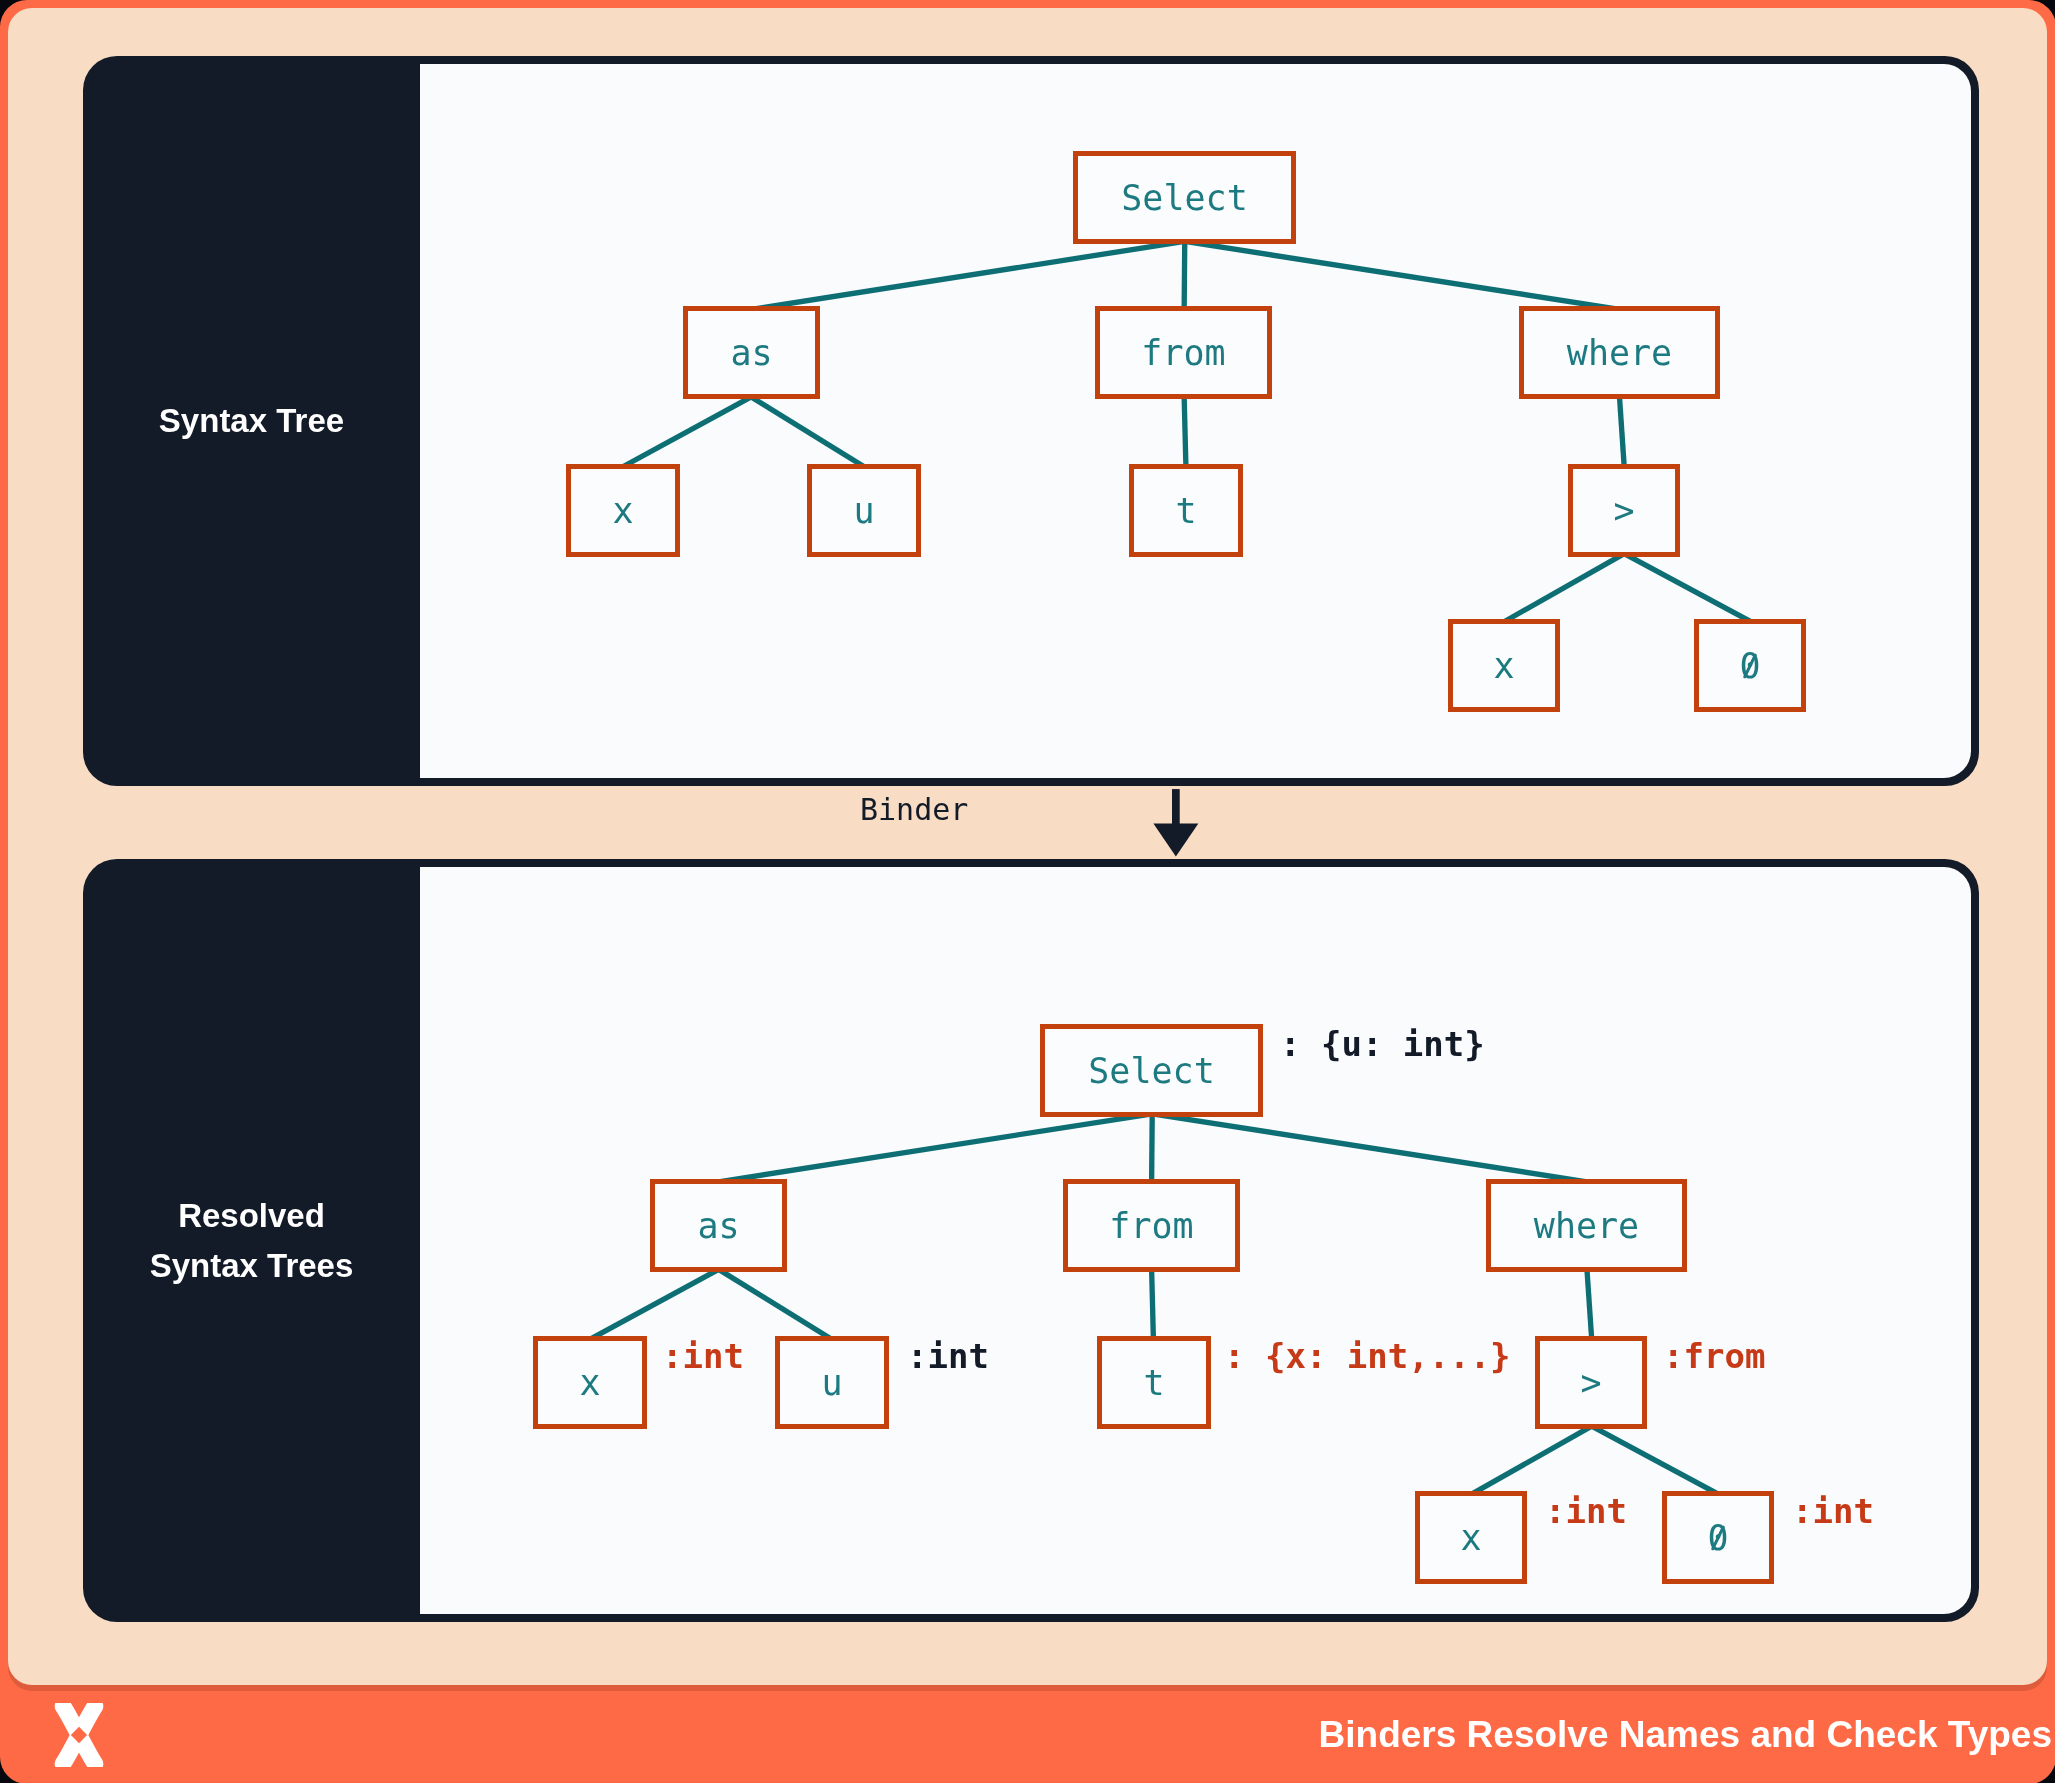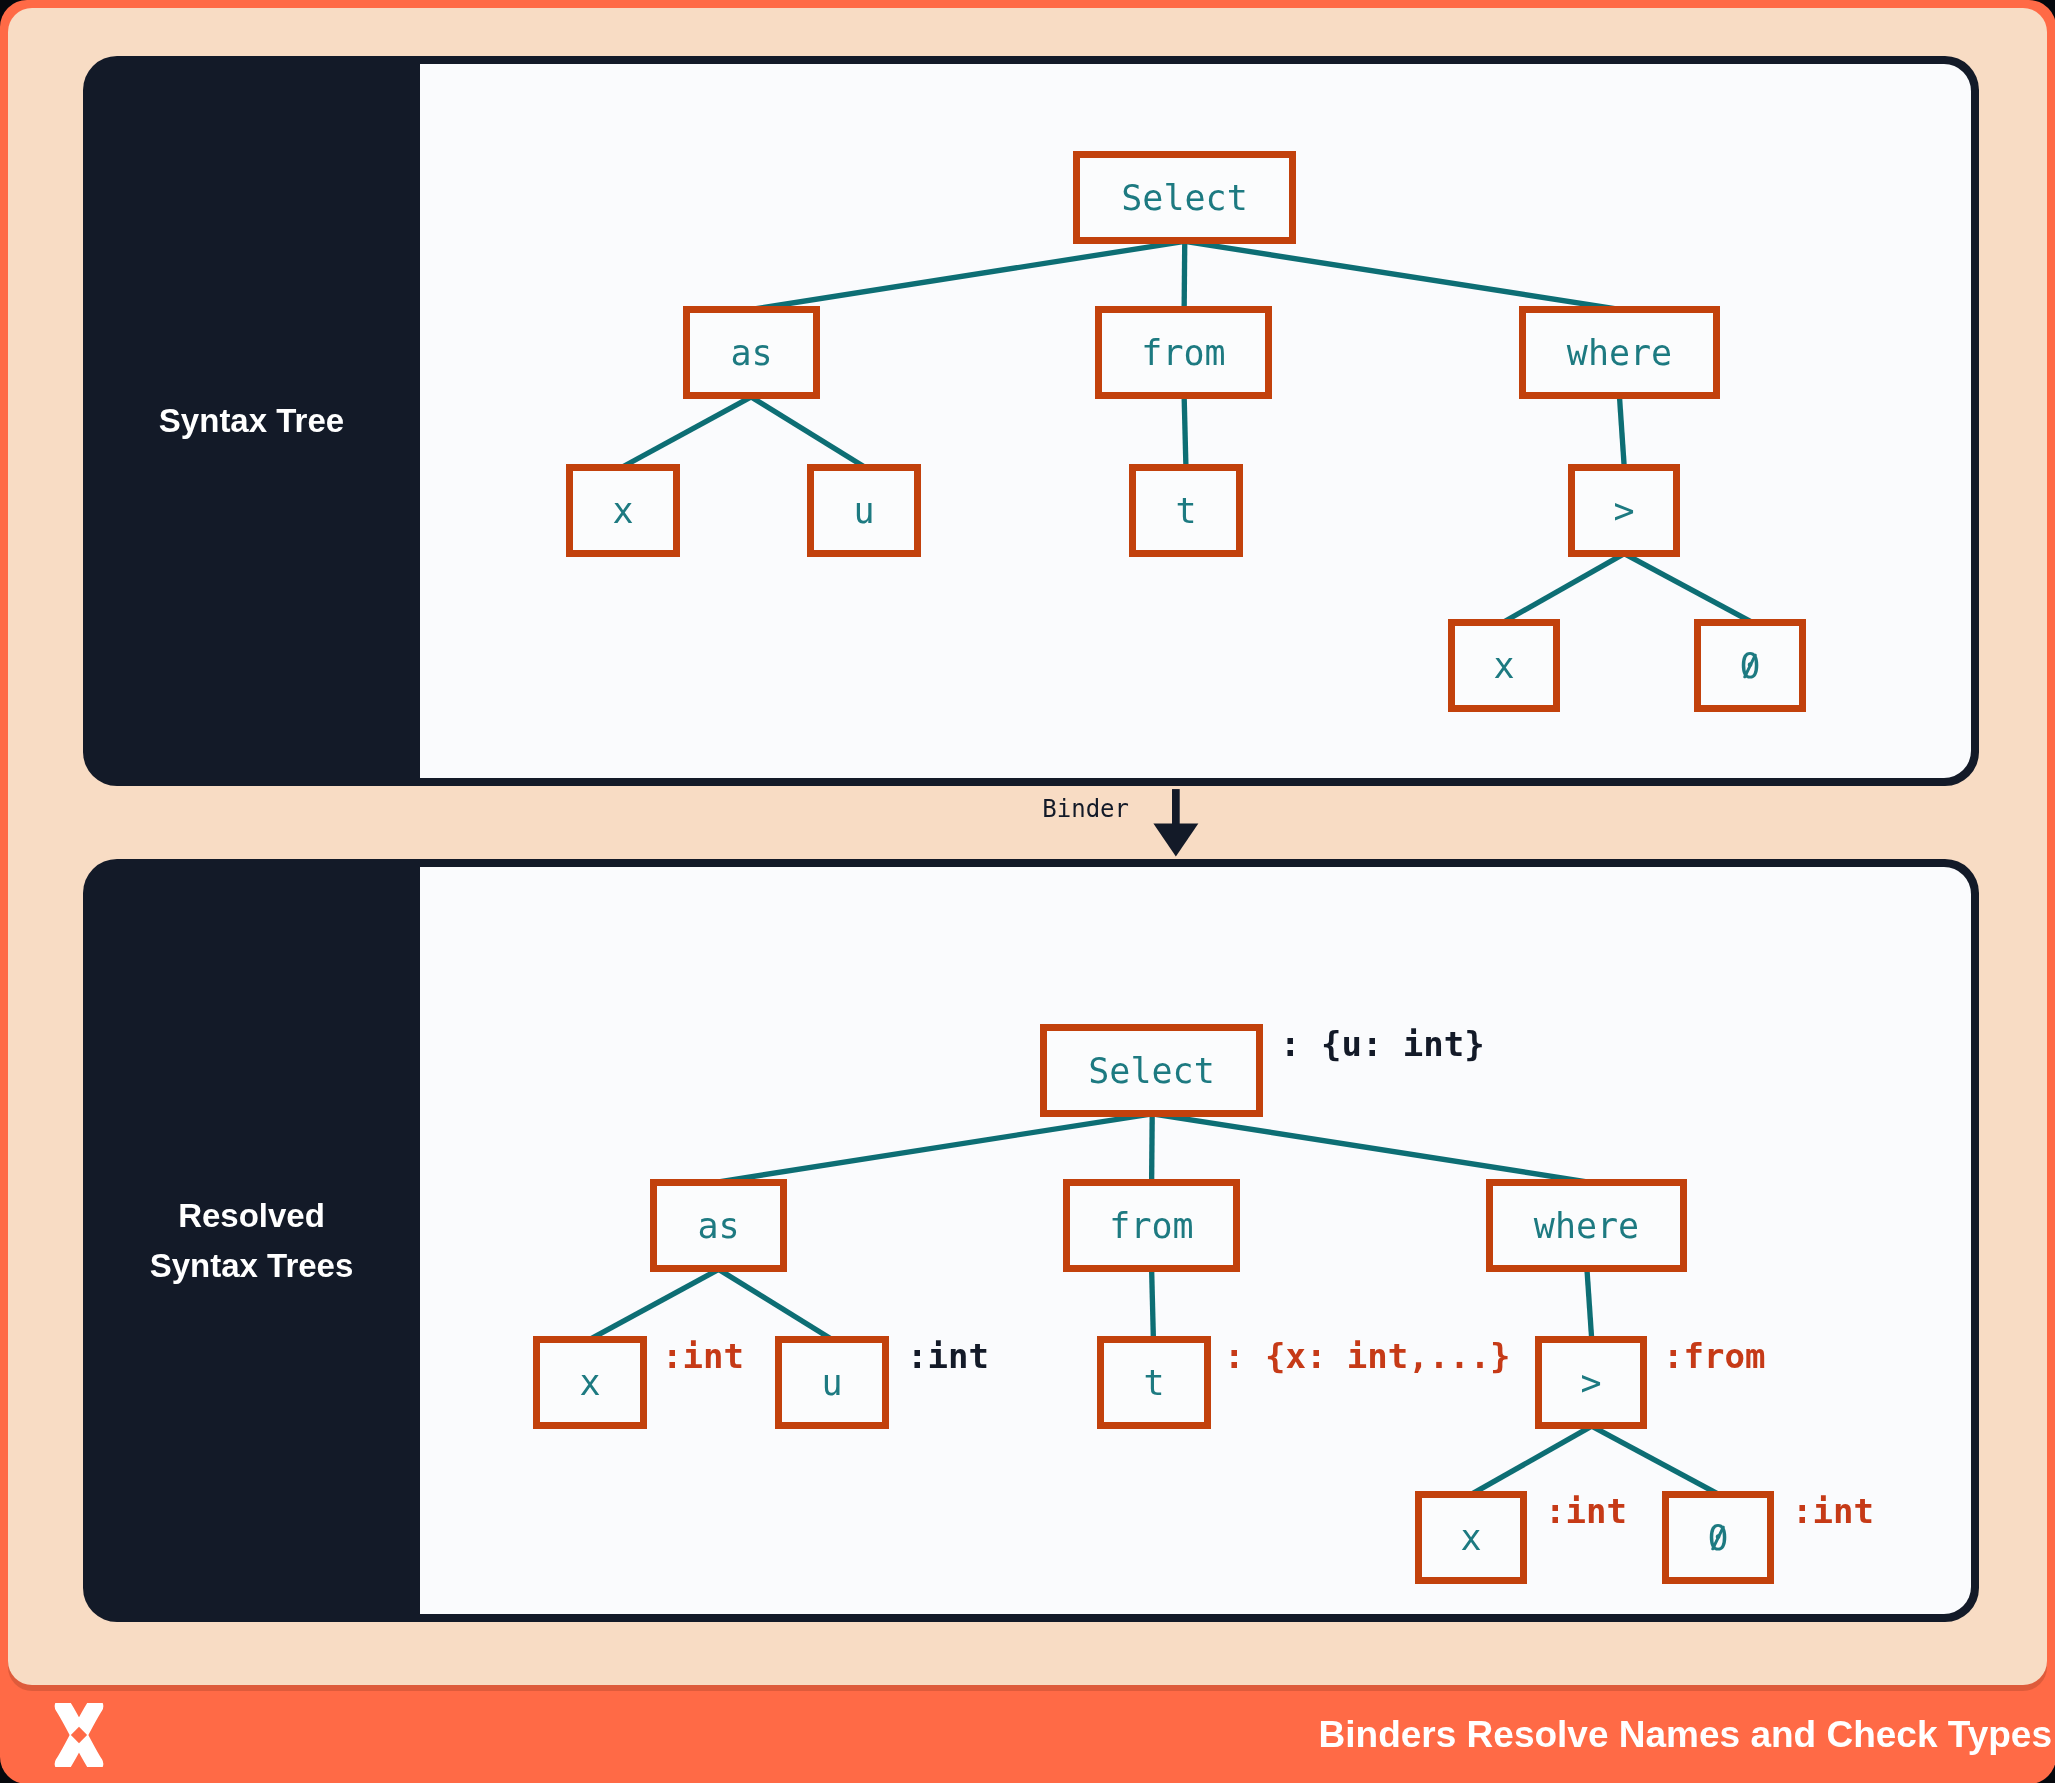--- a/index.html
+++ b/index.html
@@ -24,34 +24,34 @@
     position:absolute;left:0;top:0;width:337px;height:100%;
     display:flex;flex-direction:column;align-items:center;justify-content:center;
     color:#ffffff;font-family:"Liberation Sans","DejaVu Sans",sans-serif;
     font-weight:bold;font-size:33px;line-height:50px;text-align:center;
   }
   svg.wires{position:absolute;left:0;top:0;z-index:2;}
   .edge{stroke:#0d6e74;stroke-width:9;}
   .arrow-line{stroke:#131a28;stroke-width:13;}
   .arrow-head{fill:#131a28;}
   .node{
-    position:absolute;z-index:3;background:#fbfcfd;border:7px solid #c2410c;
+    position:absolute;z-index:3;background:#fbfcfd;border:5px solid #c2410c;
     box-sizing:border-box;display:flex;align-items:center;justify-content:center;
     color:#1d7a81;font-size:35px;
   }
   .ann{
     position:absolute;z-index:3;display:flex;align-items:flex-start;
     font-weight:bold;font-size:34px;white-space:pre;
   }
   .ann-red{color:#c63a17;}
   .ann-dark{color:#131a28;}
   .binder-label{
-    position:absolute;left:881px;top:790px;width:248px;height:38px;z-index:3;
-    display:flex;align-items:center;justify-content:flex-end;
-    color:#131a28;font-size:24px;
+    position:absolute;left:860px;top:790px;width:248px;height:38px;z-index:3;
+    display:flex;align-items:center;justify-content:flex-start;
+    color:#131a28;font-size:30px;
   }
   .slash{position:relative;display:inline-block;}
   .slash::after{
     content:"";position:absolute;left:50%;top:50%;width:3px;height:27px;
     background:#1d7a81;border-radius:1.8px;transform:translate(-50%,-50%) rotate(26deg);
   }
   .footer-bar{position:absolute;left:0;top:1686px;width:2056px;height:98px;margin-left:20px;}
   .brand-logo{position:absolute;left:27px;top:50%;transform:translateY(-50%);}
   .footer-title{
     position:absolute;right:24px;top:50%;transform:translateY(-50%);

